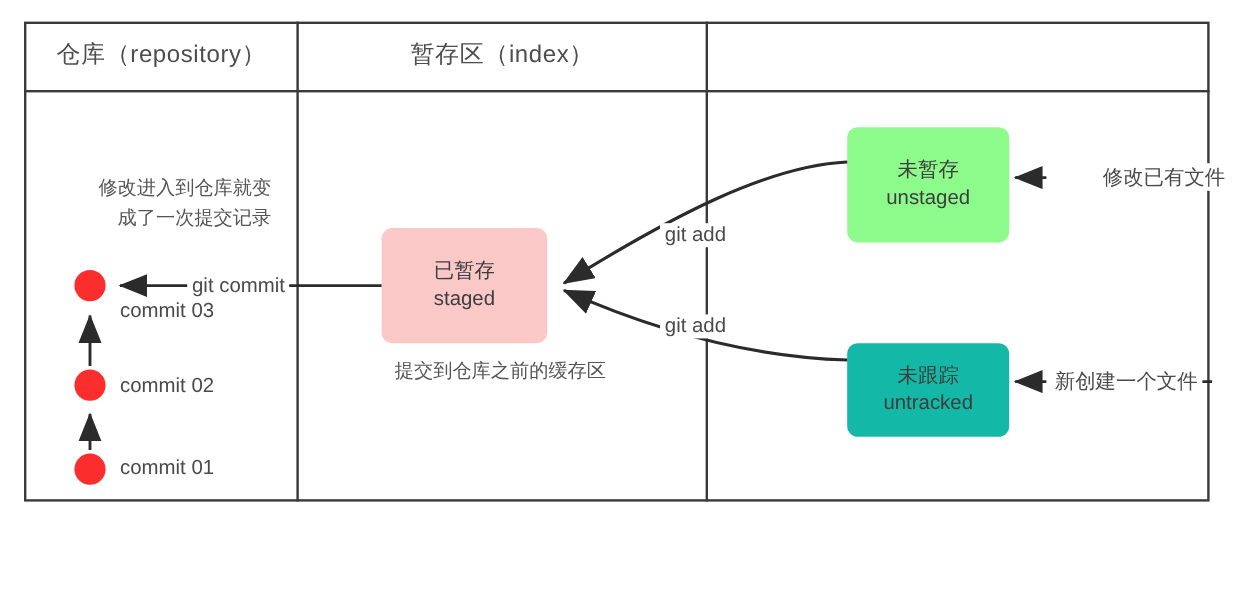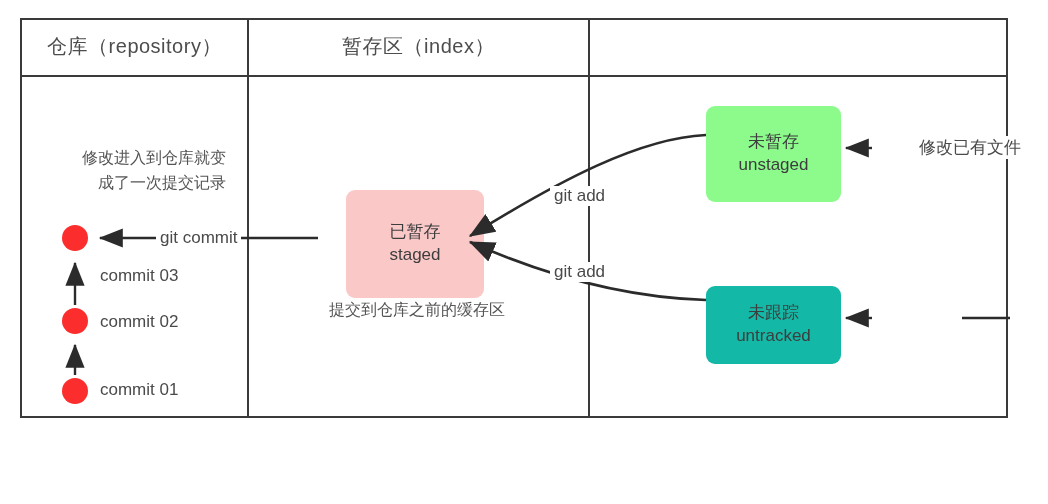--- a/index.html
+++ b/index.html
@@ -24,39 +24,39 @@
             text-align:center;font-size:20px;color:#4d4d4d;letter-spacing:0.5px;}
   .col-head.c1{left:22px;width:225px;border-radius:12px;}
   .col-head.c2{left:249px;width:339px;}
   .col-head.c3{left:590px;width:416px;}
 
   
   .node{position:absolute;border-radius:9px;display:flex;flex-direction:column;
         align-items:center;justify-content:center;text-align:center;
         font-size:17px;line-height:1.35;color:#3d3d3d;}
   .node .ln2{font-size:17px;}
-  #staged{left:318px;top:190px;width:138px;height:108px;background:#FBC8C8;margin-left:28px;}
+  #staged{left:318px;top:190px;width:138px;height:96px;background:#FBC8C8;}
   #unstaged{left:706px;top:106px;width:135px;height:96px;background:#8CFB8C;}
   #untracked{left:706px;top:286px;width:135px;height:78px;background:#14b8a6;}
 
   
   .ftext{position:absolute;font-size:16px;color:#555555;line-height:1.55;
          text-align:right;white-space:nowrap;}
   #repo-note{left:26px;top:146px;width:200px;}
   #staged-caption{left:270px;top:298px;width:235px;font-size:16px;}
   .edge-label{position:absolute;font-size:17px;color:#4a4a4a;
               background:#ffffff;padding:0 4px;white-space:nowrap;}
   #lbl-gitcommit{left:156px;top:228px;}
   #lbl-gitadd1{left:550px;top:186px;}
   #lbl-gitadd2{left:550px;top:262px;}
   #lbl-modify{left:875px;top:136px;margin-left:40px;}
   #lbl-create{left:875px;top:306px;}
 
   .commit-label{position:absolute;font-size:17px;color:#4a4a4a;white-space:nowrap;}
-  #clabel3{left:100px;top:266px;}
+  #clabel3{left:100px;top:249px;}
   #clabel2{left:100px;top:312px;}
   #clabel1{left:100px;top:380px;}
 
   .dot{position:absolute;width:26px;height:26px;border-radius:50%;
        background:#FB2D2D;}
   #dot3{left:62px;top:225px;}
   #dot2{left:62px;top:308px;}
   #dot1{left:62px;top:378px;}
 
   #watermark{position:absolute;left:762px;top:458px;font-size:21px;
@@ -125,14 +125,15 @@
     <path d="M872,148 L846,148" stroke="#2b2b2b" stroke-width="2.4" fill="none" marker-end="url(#ah)"></path>
 
     <path d="M1010,318 L962,318" stroke="#2b2b2b" stroke-width="2.4" fill="none"></path>
     <path d="M872,318 L846,318" stroke="#2b2b2b" stroke-width="2.4" fill="none" marker-end="url(#ah)"></path>
   </svg>
 
   <div class="edge-label" id="lbl-gitcommit">git commit</div>
   <div class="edge-label" id="lbl-gitadd1">git add</div>
   <div class="edge-label" id="lbl-gitadd2">git add</div>
   <div class="edge-label" id="lbl-modify">修改已有文件</div>
+  <div class="edge-label" id="lbl-create">新创建一个文件</div>
 
 </div>
 
 </body></html>

